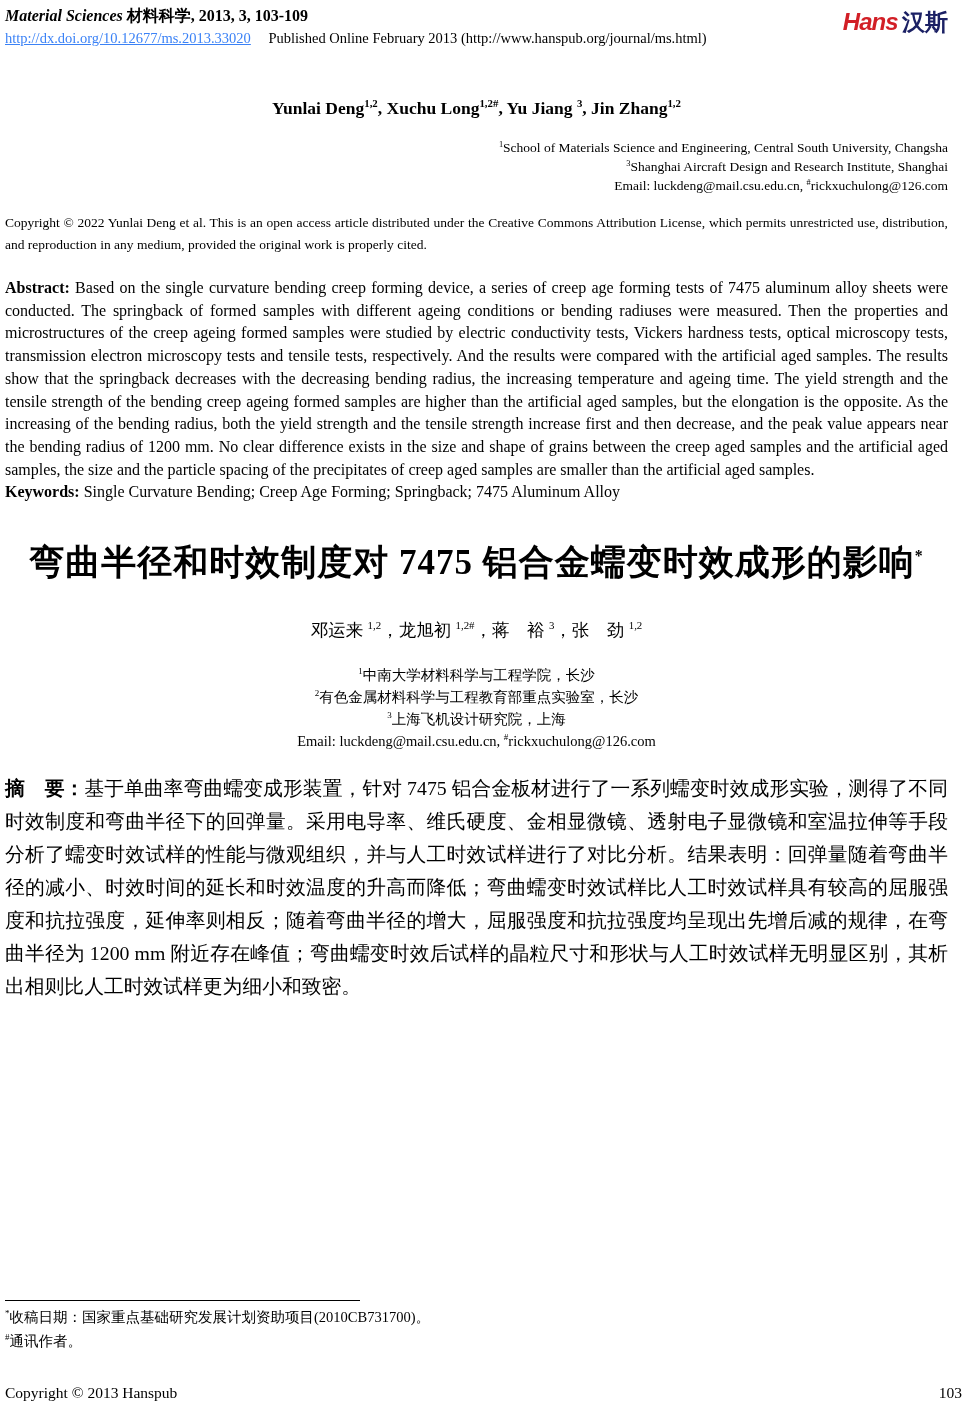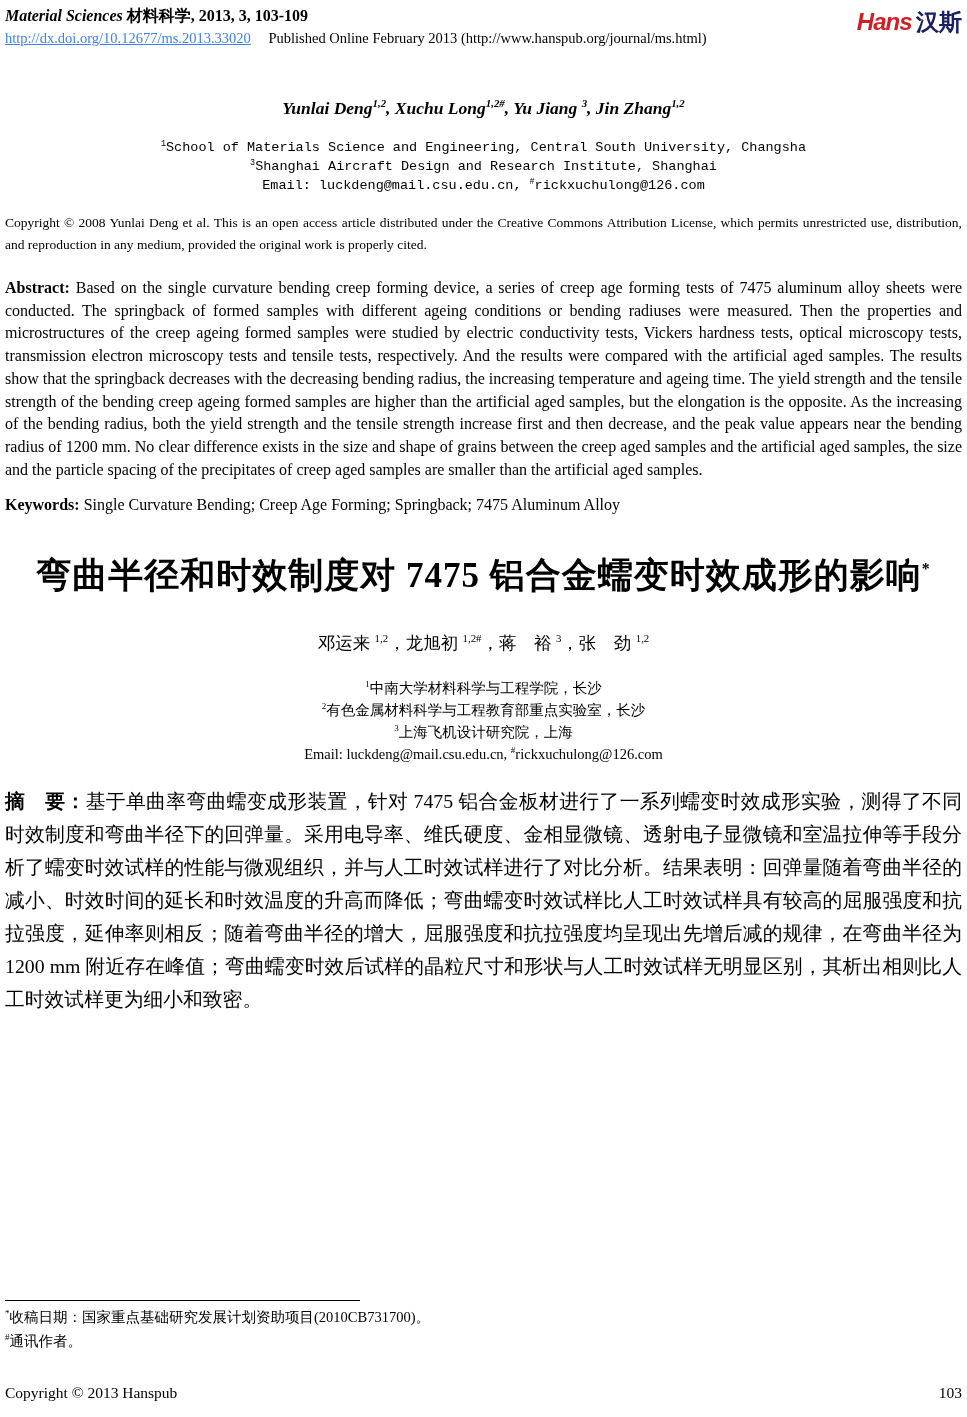--- a/index.html
+++ b/index.html
@@ -5,21 +5,21 @@
   * { margin: 0; padding: 0; box-sizing: border-box; }
   html, body { background: #ffffff; }
   .page {
     position: relative;
     width: 967px;
     height: 1417px;
     margin: 0 auto;
     background: #ffffff;
     color: #000000;
     font-family: "Liberation Serif", "DejaVu Serif", serif;
-    padding: 6px 5px 0 5px;
+    padding: 6px 19px 0 5px;
     overflow: hidden;
   }
   
   .header { display: flex; justify-content: space-between; align-items: flex-start; }
   .journal-line { font-size: 16px; font-weight: bold; line-height: 20px; }
   .journal-line .jt-en { font-style: italic; }
   .doi-line { font-size: 14.5px; line-height: 20px; margin-top: 2px; }
   .doi-link { color: #3b82f6; text-decoration: underline; }
   .published-info { margin-left: 14px; }
   .logo { white-space: nowrap; font-family: "Liberation Sans", "DejaVu Sans", sans-serif; margin-top: 1px; }
@@ -29,29 +29,29 @@
   .title-en {
     margin-top: 34px;
     text-align: center;
     font-size: 31px;
     font-weight: bold;
     line-height: 42px;
   }
   .sup { vertical-align: super; font-size: 62%; line-height: 0; }
   .title-en .sup { font-size: 55%; }
   
-  .authors-en { margin-top: 50px; text-align: center; font-size: 17.5px; font-weight: bold; font-style: italic; }
-  .affils-en { margin-top: 19px; text-align: center; font-size: 13.5px; line-height: 19px; font-family: Liberation Mono, monospace; }
+  .authors-en { margin-top: 50px; text-align: center; font-size: 17.5px; font-weight: bold; }
+  .affils-en { margin-top: 19px; text-align: right; font-size: 13.5px; line-height: 19px; }
   .received-line { margin-top: 18px; text-align: center; font-size: 14px; }
   
   .license { margin-top: 17px; font-size: 13.5px; line-height: 22px; text-align: justify; }
   
   .abstract-en { margin-top: 21px; font-size: 16px; line-height: 22.7px; text-align: justify; }
   .bold { font-weight: bold; }
-  .keywords { margin-top: 13px; font-size: 16px; line-height: 22px; }
+  .keywords { font-size: 16px; line-height: 22px; }
   
   .title-zh { margin-top: 36px; text-align: center; font-size: 35px; font-weight: bold; letter-spacing: 1px; }
   .title-zh .sup { font-size: 45%; }
   .authors-zh { margin-top: 32px; text-align: center; font-size: 17.5px; font-weight: 500; }
   .affils-zh { margin-top: 22px; text-align: center; font-size: 14.5px; line-height: 22px; }
   .dates-zh { margin-top: 16px; text-align: center; font-size: 15px; }
   .abstract-zh { margin-top: 20px; font-size: 19.8px; line-height: 33px; text-align: justify; }
   
   .footnotes { position: absolute; left: 5px; right: 5px; top: 1300px; font-size: 14.5px; line-height: 24px; }
   .footnote-rule { width: 355px; border: none; border-top: 1.5px solid #000; margin-bottom: 4px; }
@@ -88,21 +88,21 @@
     <span>Yunlai Deng</span><span class="sup">1,2</span><span>, </span><span>Xuchu Long</span><span class="sup">1,2#</span><span>, </span><span>Yu Jiang </span><span class="sup">3</span><span>, </span><span>Jin Zhang</span><span class="sup">1,2</span>
   </div>
 
   <div class="affils-en">
     <div><span class="sup">1</span><span>School of Materials Science and Engineering, Central South University, Changsha</span></div>
     <div><span class="sup">3</span><span>Shanghai Aircraft Design and Research Institute, Shanghai</span></div>
     <div><span>Email: luckdeng@mail.csu.edu.cn, </span><span class="sup">#</span><span>rickxuchulong@126.com</span></div>
   </div>
 
 
-  <div class="license">Copyright © 2008 Yunlai Deng et al. This is an open access article distributed under the Creative Commons Attribution License, which permits unrestricted use, distribution, and reproduction in any medium, provided the original work is properly cited.</div>
+  <div class="license">Copyright © 2022 Yunlai Deng et al. This is an open access article distributed under the Creative Commons Attribution License, which permits unrestricted use, distribution, and reproduction in any medium, provided the original work is properly cited.</div>
 
   <div class="abstract-en">
     <span class="bold">Abstract:</span><span> Based on the single curvature bending creep forming device, a series of creep age forming tests of 7475 aluminum alloy sheets were conducted. The springback of formed samples with different ageing conditions or bending radiuses were measured. Then the properties and microstructures of the creep ageing formed samples were studied by electric conductivity tests, Vickers hardness tests, optical microscopy tests, transmission electron microscopy tests and tensile tests, respectively. And the results were compared with the artificial aged samples. The results show that the springback decreases with the decreasing bending radius, the increasing temperature and ageing time. The yield strength and the tensile strength of the bending creep ageing formed samples are higher than the artificial aged samples, but the elongation is the opposite. As the increasing of the bending radius, both the yield strength and the tensile strength increase first and then decrease, and the peak value appears near the bending radius of 1200 mm. No clear difference exists in the size and shape of grains between the creep aged samples and the artificial aged samples, the size and the particle spacing of the precipitates of creep aged samples are smaller than the artificial aged samples.</span>
   </div>
 
   <div class="keywords">
     <span class="bold">Keywords:</span><span> Single Curvature Bending; Creep Age Forming; Springback; 7475 Aluminum Alloy</span>
   </div>
 
   <div class="title-zh">

